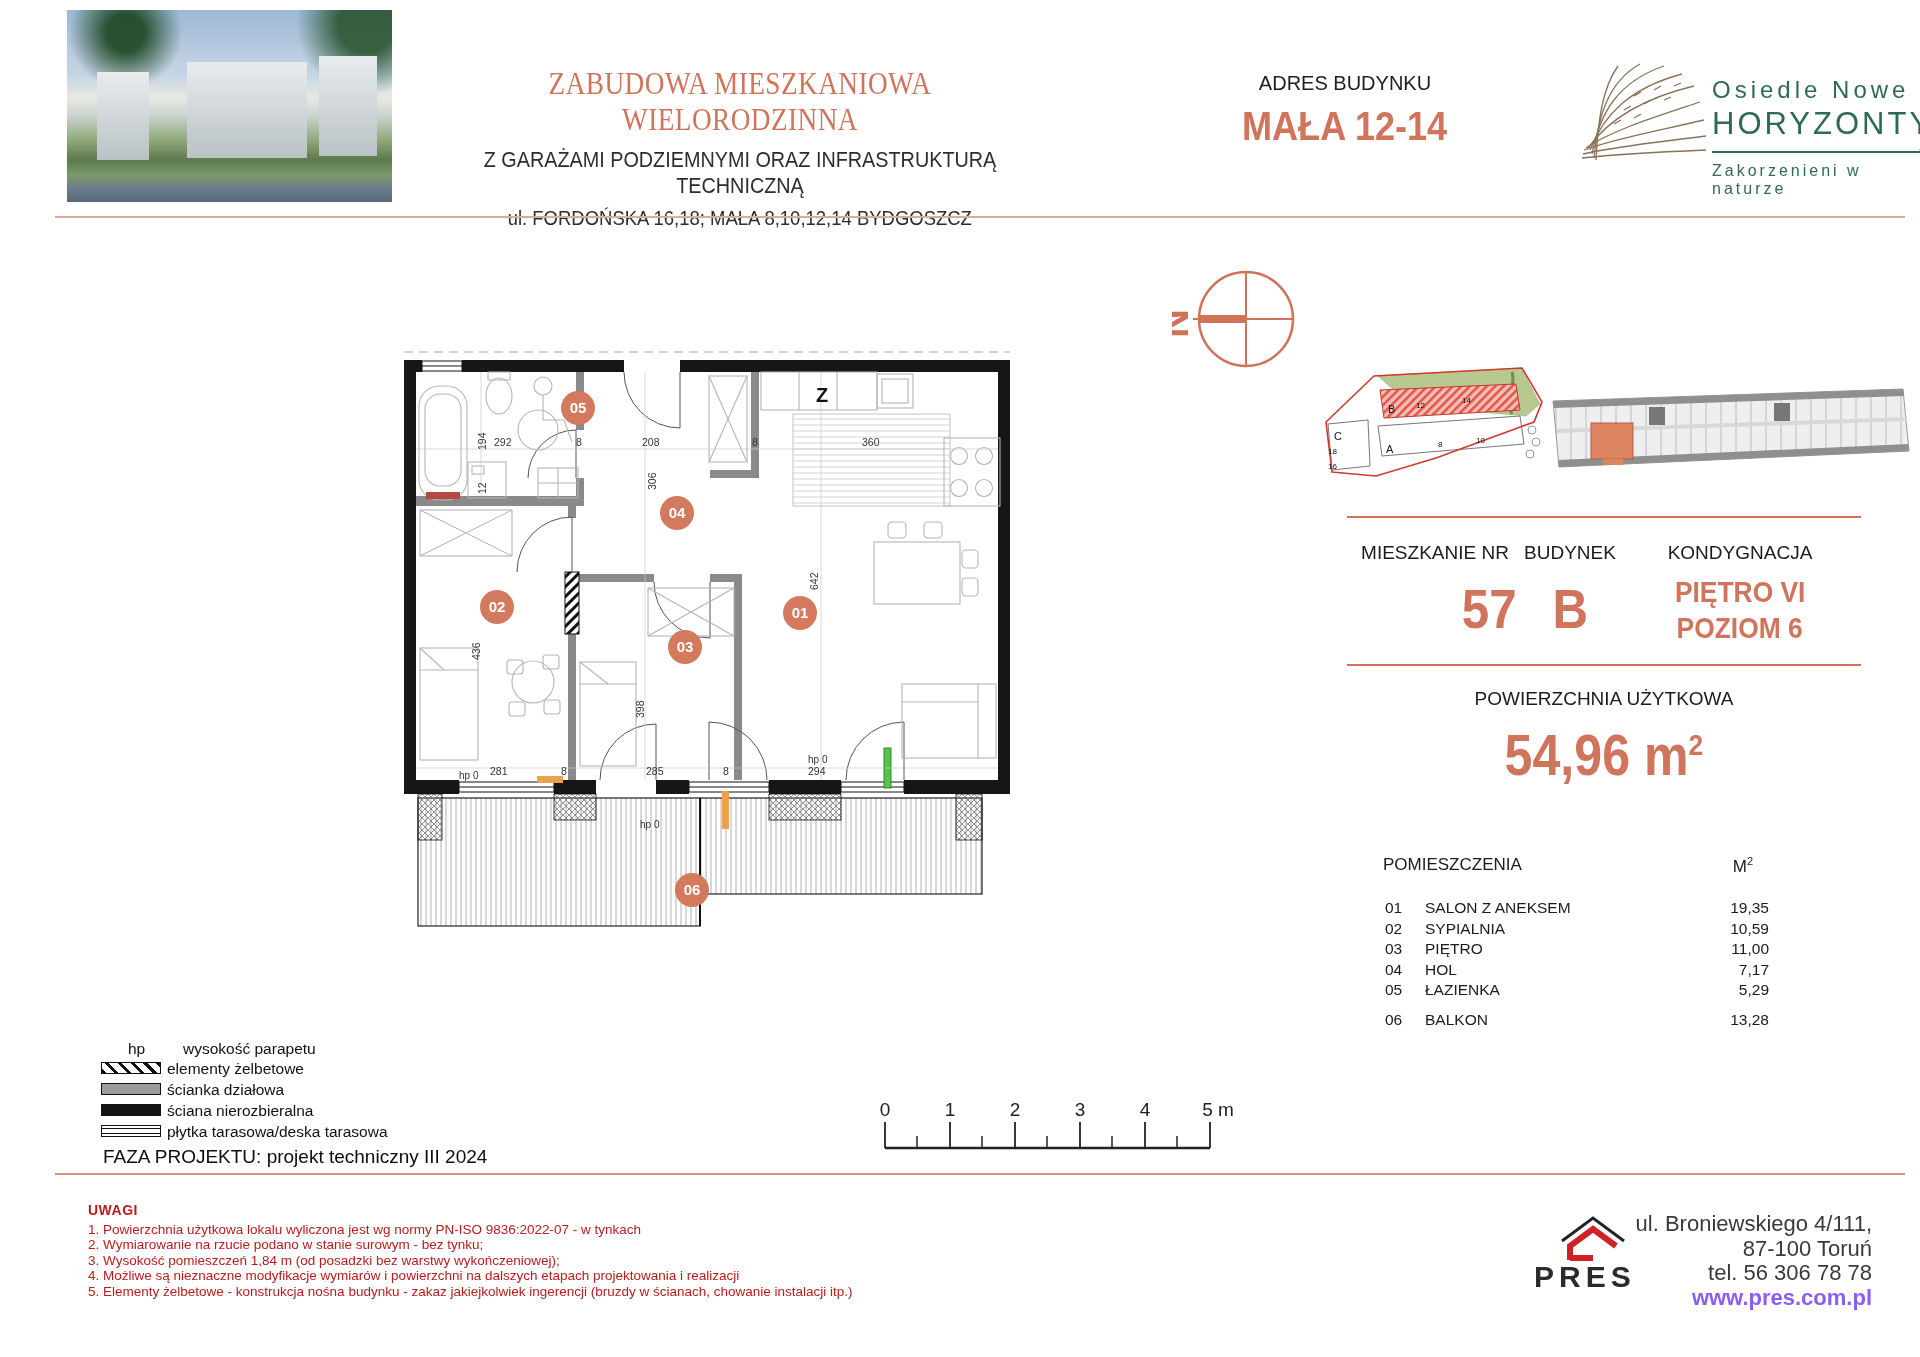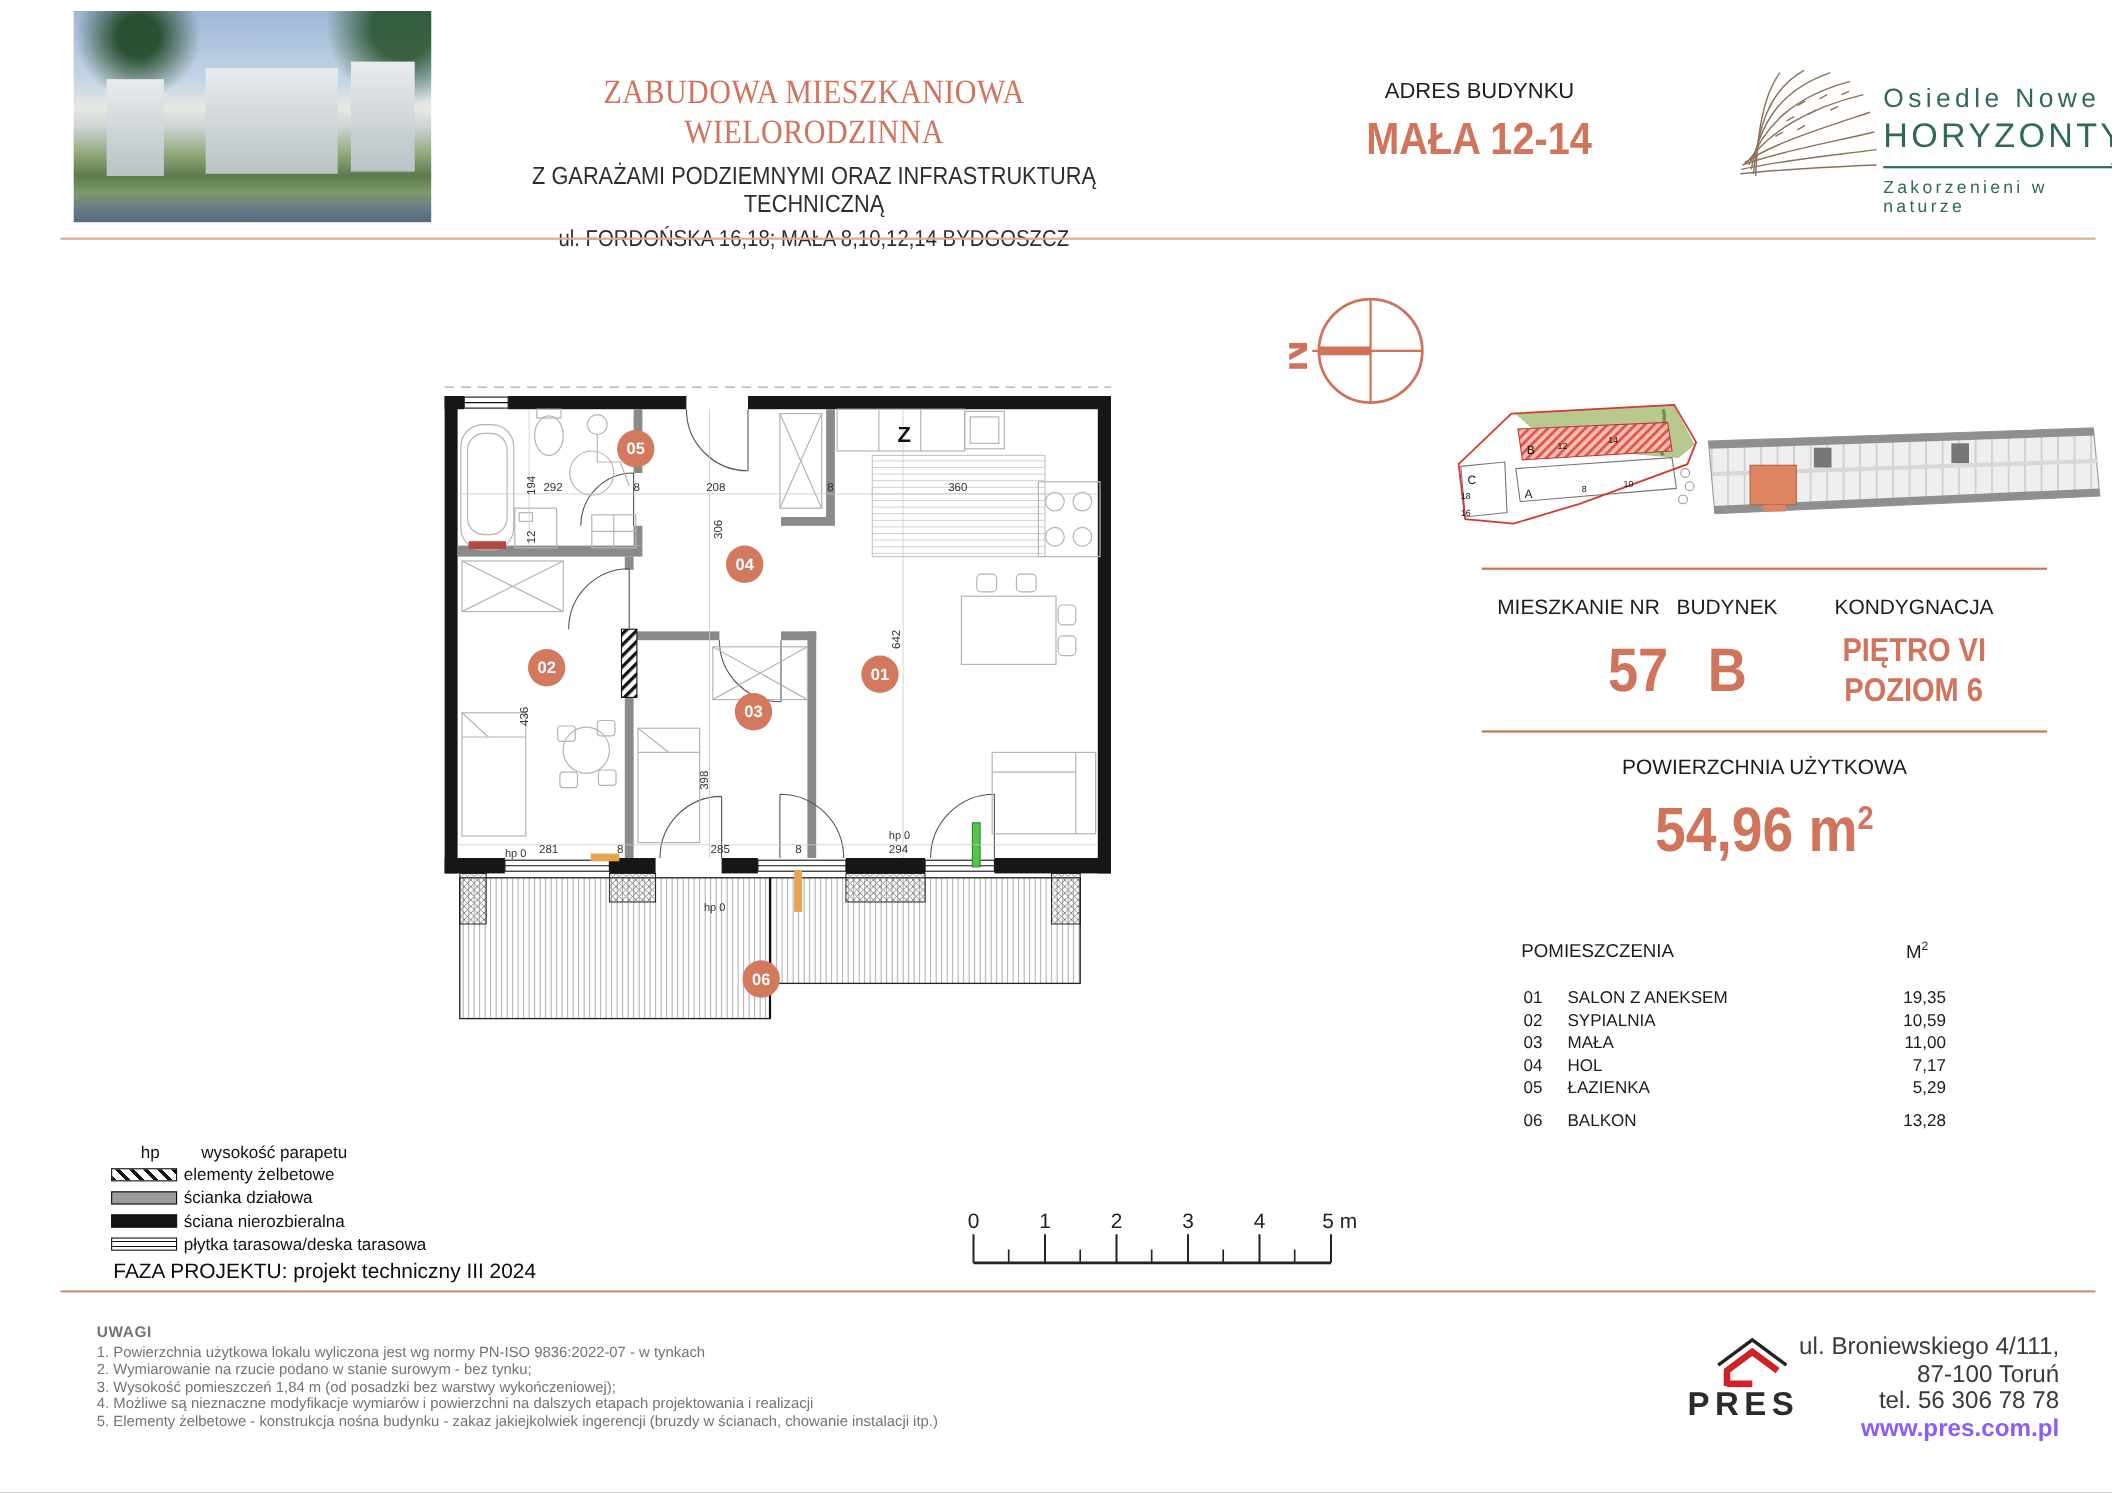--- a/index.html
+++ b/index.html
@@ -48,21 +48,21 @@
   
   .leg-row{position:absolute;font-size:15.5px;color:#111;}
   .sw{position:absolute;left:0;top:2px;width:60px;height:12px;border:1px solid #111;box-sizing:border-box;}
   .sw-hatch{background:repeating-linear-gradient(45deg,#111 0 3px,#fff 3px 9px);}
   .sw-gray{background:#9c9c9c;}
   .sw-black{background:#141414;border-color:#141414;}
   .sw-deck{background:repeating-linear-gradient(180deg,#fff 0 2px,#111 2px 3px,#fff 3px 5px);}
   .leg-row .lbl{position:absolute;left:66px;top:0;white-space:nowrap;}
   #faza{left:103px;top:1146px;font-size:19px;color:#0d0d0d;}
   
-  #notes{left:88px;top:1203px;font-size:13.5px;line-height:15.5px;color:#737373;}
+  #notes{left:88px;top:1203px;font-size:13.5px;line-height:15.5px;color:#b91c1c;}
   #notes .nt{font-weight:bold;font-size:14px;margin-bottom:3px;letter-spacing:.5px;}
   
   #pres-word{left:1534px;top:1260px;font-size:30px;font-weight:bold;letter-spacing:5px;color:#2b2b2b;}
   #footer-addr{left:1600px;top:1212px;width:272px;text-align:right;font-size:22px;line-height:24.5px;color:#3a3a3a;}
   #footer-addr .web{color:#8b5cf6;font-weight:bold;}
   svg text{font-family:"Liberation Sans",sans-serif;}
 </style>
 </head>
 <body>
 
@@ -391,21 +391,21 @@
         <span class="rname">SALON Z ANEKSEM</span>
         <span class="rarea">19,35</span>
     </div>
     <div class="room-row">
       <span class="rid">02</span>
         <span class="rname">SYPIALNIA</span>
         <span class="rarea">10,59</span>
     </div>
     <div class="room-row">
       <span class="rid">03</span>
-        <span class="rname">MAŁA</span>
+        <span class="rname">PIĘTRO</span>
         <span class="rarea">11,00</span>
     </div>
     <div class="room-row">
       <span class="rid">04</span>
         <span class="rname">HOL</span>
         <span class="rarea">7,17</span>
     </div>
     <div class="room-row">
       <span class="rid">05</span>
         <span class="rname">ŁAZIENKA</span>

